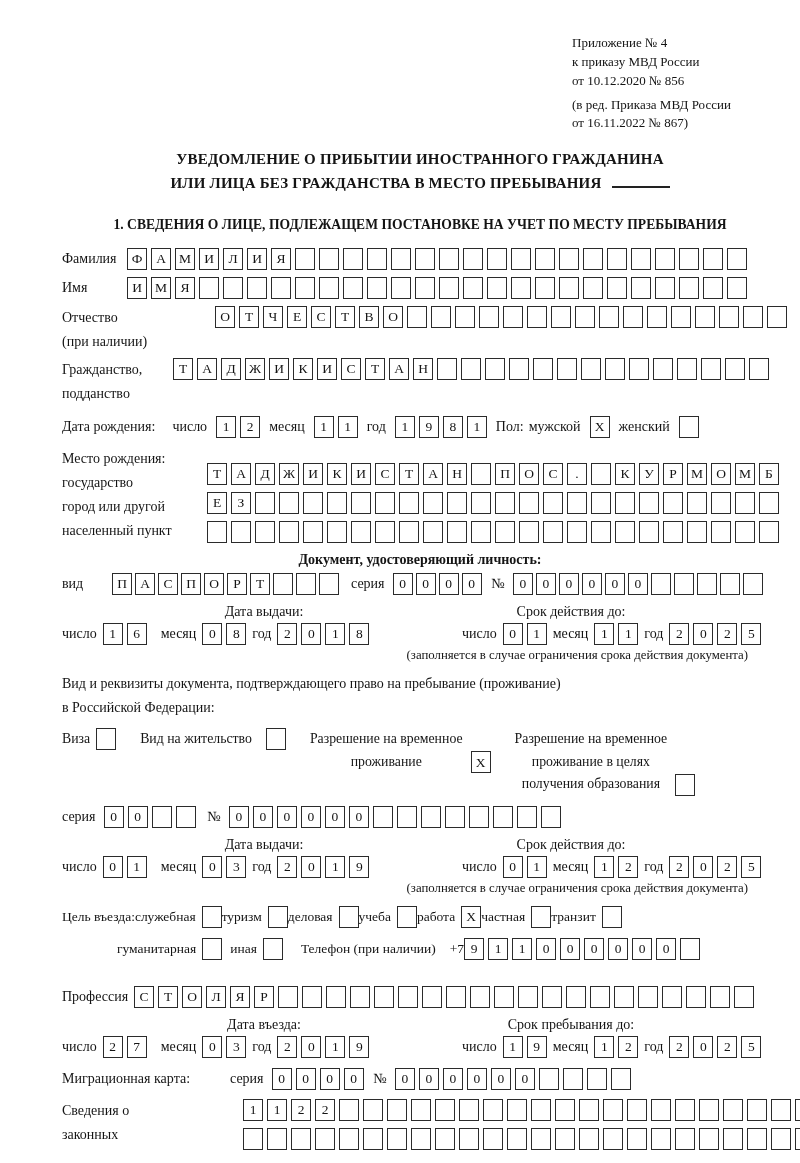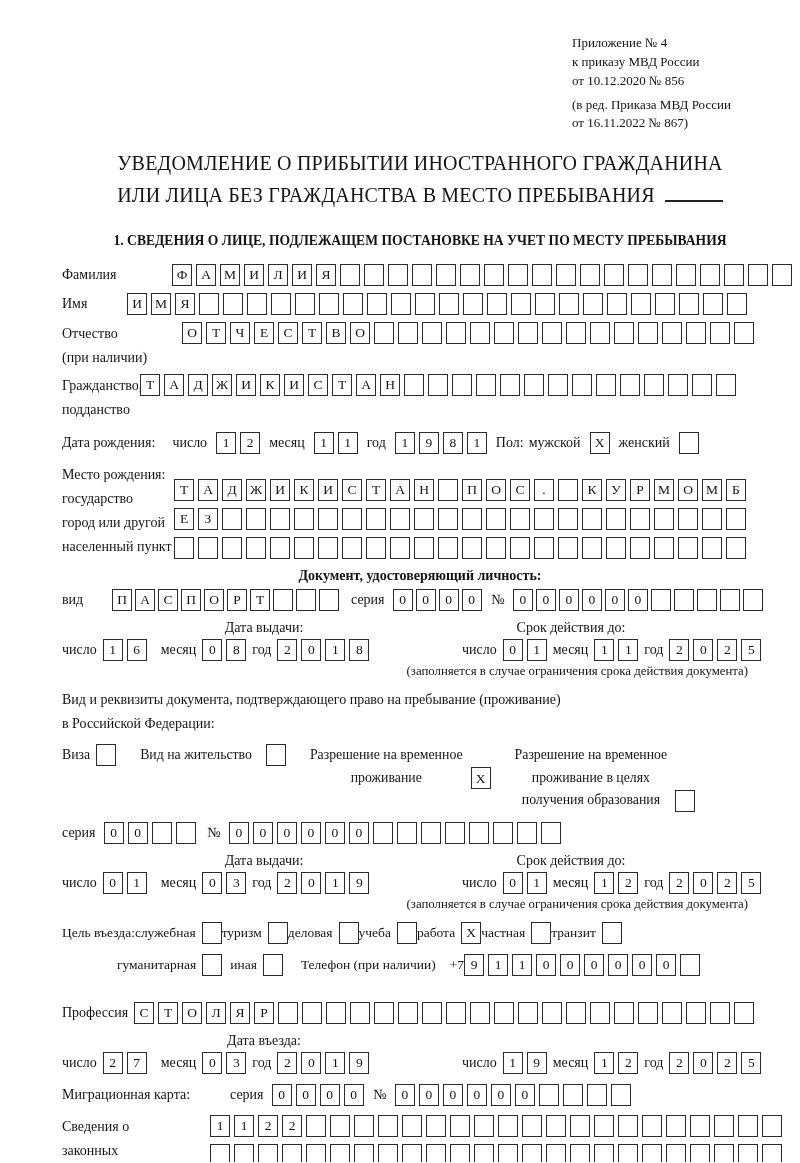--- a/index.html
+++ b/index.html
@@ -5,27 +5,27 @@
   html,body{margin:0;padding:0;background:#fff;}
   body{width:800px;height:1163px;color:#141414;
        font-family:"Liberation Serif","DejaVu Serif",serif;}
   .page{box-sizing:border-box;width:800px;height:1162px;padding:34px 22px 14px 62px;overflow:hidden;}
 
   
   .annex{width:200px;margin-left:auto;margin-right:6px;font-size:13px;line-height:1.45;}
   .annex span{display:block;}
   .annex .gap{height:5px;}
   .forma{text-align:right;padding-right:32px;font-weight:bold;font-size:14.5px;margin-top:16px;letter-spacing:.4px;}
-  .title{text-align:center;font-weight:normal;font-size:20px;line-height:1.6;margin-top:14px;letter-spacing:.2px;}
+  .title{text-align:center;font-weight:bold;font-size:15px;line-height:1.6;margin-top:14px;letter-spacing:.2px;}
   .underline{display:inline-block;width:58px;height:12px;border-bottom:2px solid #222;margin-left:10px;}
   .sec1{font-weight:bold;font-size:13.6px;margin-top:22px;text-align:center;white-space:nowrap;}
 
   
   .row{display:flex;align-items:center;margin-top:7px;}
-  .row.top{align-items:flex-start;}
+  .row.top{align-items:flex-start;gap:33px;}
   .lbl{font-size:14px;flex:0 0 auto;}
   .lblcol{font-size:14px;line-height:24px;flex:0 0 auto;}
   .lblcol span{display:block;}
   .boxrow{display:inline-flex;gap:4px;flex:0 0 auto;}
   .boxrow.tight{gap:3px;}
   .box{box-sizing:border-box;width:20px;height:22px;border:1.5px solid #2b2b2b;background:#fff;
        display:inline-flex;align-items:center;justify-content:center;
        font-size:13.5px;line-height:1;flex:0 0 auto;}
   .stack{display:flex;flex-direction:column;gap:7px;}
 
@@ -70,21 +70,21 @@
   </div>
 
 
   <div class="title">
     <span>УВЕДОМЛЕНИЕ О ПРИБЫТИИ ИНОСТРАННОГО ГРАЖДАНИНА</span><br>
     <span>ИЛИ ЛИЦА БЕЗ ГРАЖДАНСТВА В МЕСТО ПРЕБЫВАНИЯ</span><span class="underline"></span>
   </div>
 
   <div class="sec1">1. СВЕДЕНИЯ О ЛИЦЕ, ПОДЛЕЖАЩЕМ ПОСТАНОВКЕ НА УЧЕТ ПО МЕСТУ ПРЕБЫВАНИЯ</div>
 
-  <div class="row" style="margin-top:15px;gap:45px;">
+  <div class="row" style="margin-top:15px;">
     <span class="lbl lw65">Фамилия</span>
     <span class="boxrow">
         <span class="box">Ф</span>
         <span class="box">А</span>
         <span class="box">М</span>
         <span class="box">И</span>
         <span class="box">Л</span>
         <span class="box">И</span>
         <span class="box">Я</span>
         <span class="box"></span>
@@ -626,20 +626,21 @@
         <span class="box"></span>
         <span class="box"></span>
         <span class="box"></span>
         <span class="box"></span>
         <span class="box"></span>
       </span>
   </div>
 
   <div class="dates-head">
     <div class="dh-left">Дата въезда:</div>
+    <div class="dh-right">Срок пребывания до:</div>
   </div>
   <div class="dates-row">
     <div class="dgroup">
       <span class="lbl">число</span>
       <span class="boxrow">
           <span class="box">2</span>
           <span class="box">7</span>
         </span>
       <span class="lbl ml8">месяц</span>
       <span class="boxrow">

